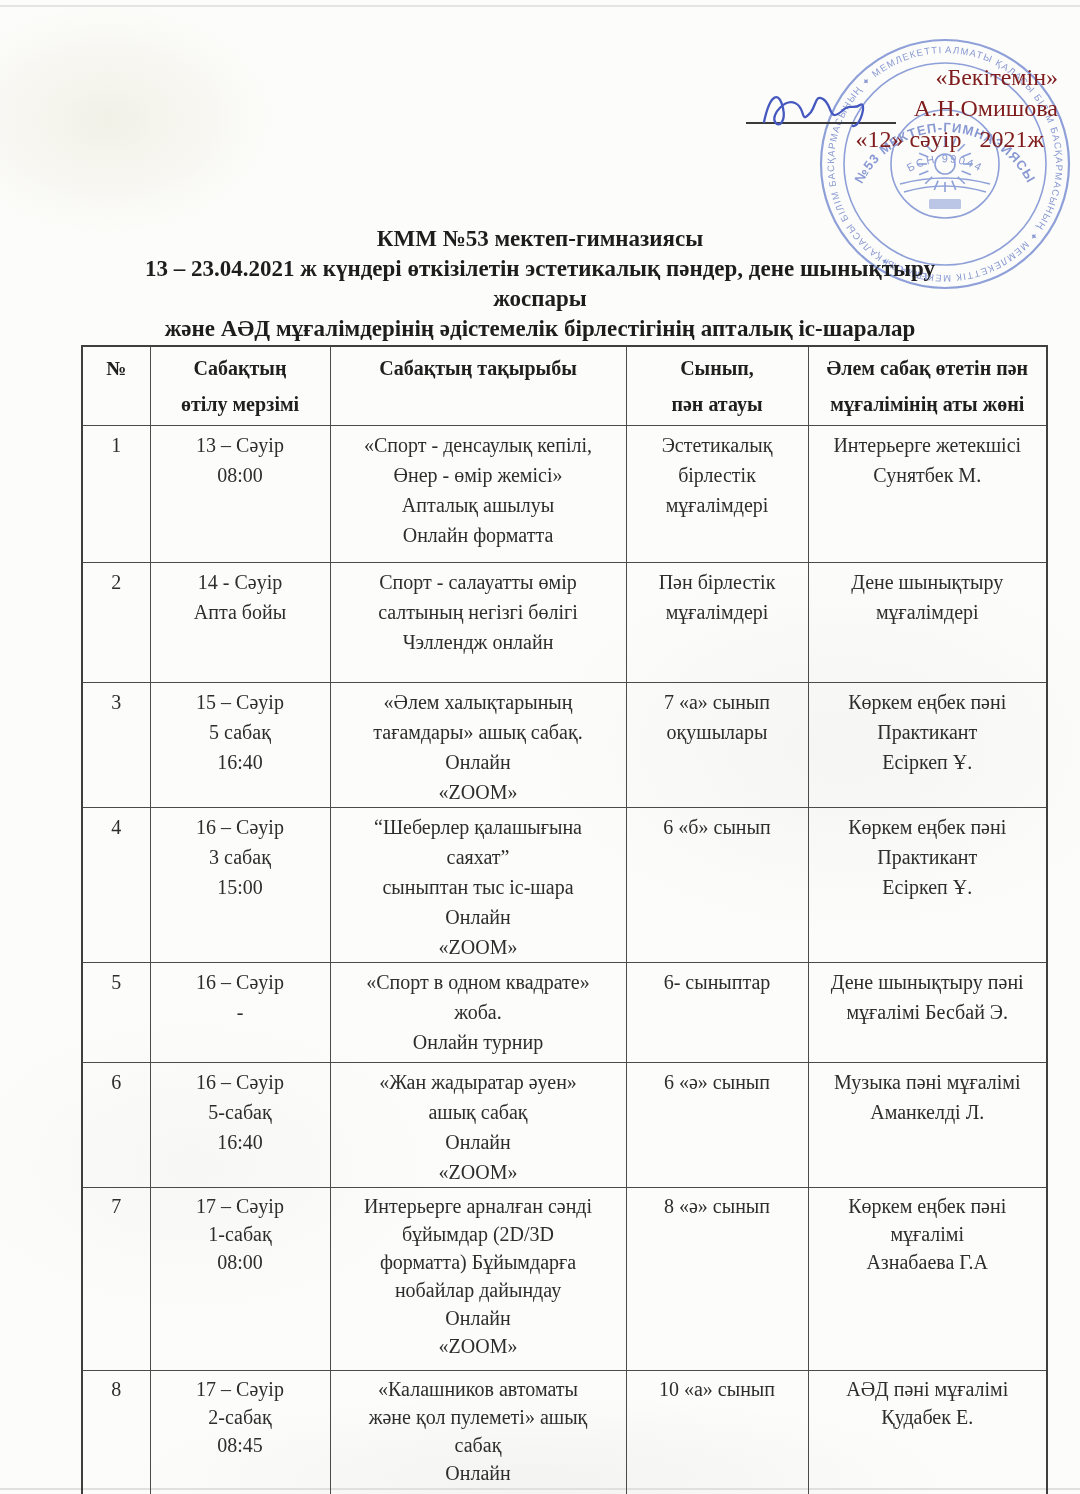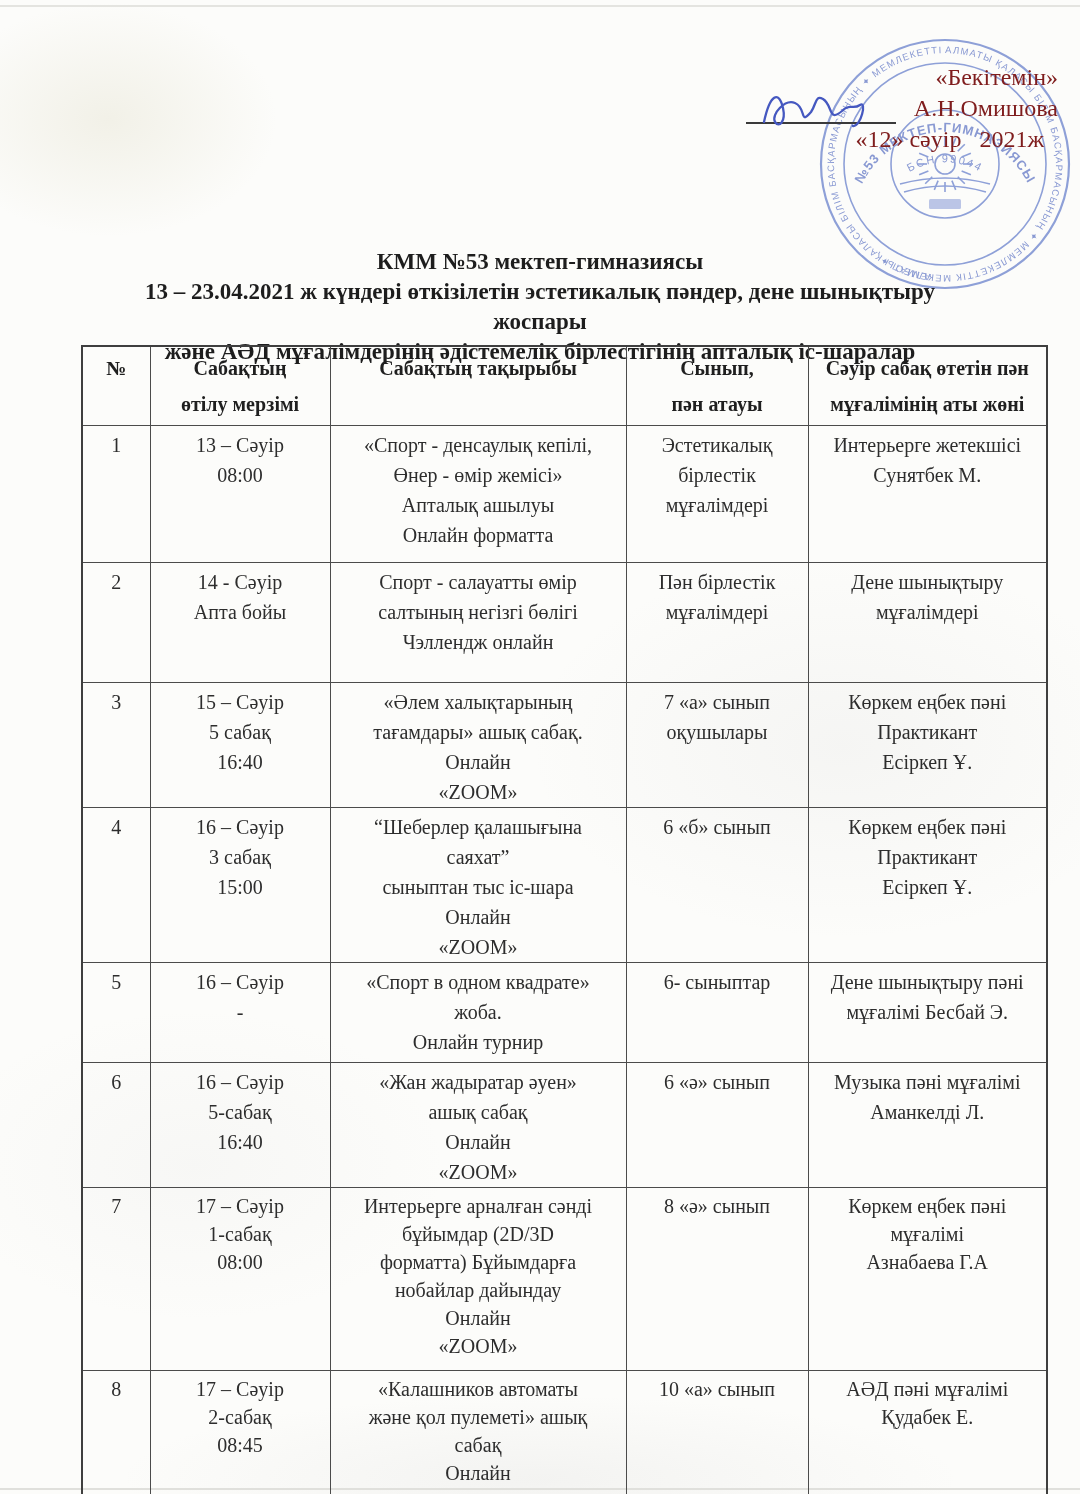--- a/index.html
+++ b/index.html
@@ -47,21 +47,21 @@
   .sig-line{display:flex;justify-content:flex-end;align-items:flex-end;gap:18px;}
   .sig-wrap{
     position:relative;display:inline-block;width:150px;height:26px;
     border-bottom:2px solid #3a3a3a;
   }
   .sig-wrap svg{position:absolute;left:14px;bottom:-8px;}
   .appr-date{padding-right:14px;}
   
   .title-block{
     position:absolute;top:224px;left:0;right:0;z-index:2;
-    text-align:center;font-weight:bold;font-size:23px;line-height:30px;color:#1d1d1d;margin-top:23px;
+    text-align:center;font-weight:bold;font-size:23px;line-height:30px;color:#1d1d1d;
   }
   
   table.schedule{
     position:absolute;top:345px;left:81px;z-index:2;
     width:965px;border-collapse:collapse;table-layout:fixed;
     background:transparent;
     box-shadow:0 3px 0 rgba(150,150,150,.30);
   }
   table.schedule,table.schedule th,table.schedule td{
     border:1.7px solid #4b4b4b;
@@ -154,21 +154,21 @@
         <col style="width:239px">
     </colgroup>
     <tbody>
       <tr style="height:55px">
         <th>№</th>
         <th>Сабақтың
 өтілу  мерзімі</th>
         <th>Сабақтың тақырыбы</th>
         <th>Сынып,
 пән атауы</th>
-        <th>Сәуір сабақ өтетін пән
+        <th>Әлем сабақ өтетін пән
 мұғалімінің аты жөні</th>
       </tr>
       <tr style="height:137px">
         <td>1</td>
         <td>13 – Сәуір
 08:00</td>
         <td>«Спорт - денсаулық кепілі,
 Өнер - өмір жемісі»
 Апталық ашылуы
 Онлайн форматта</td>

